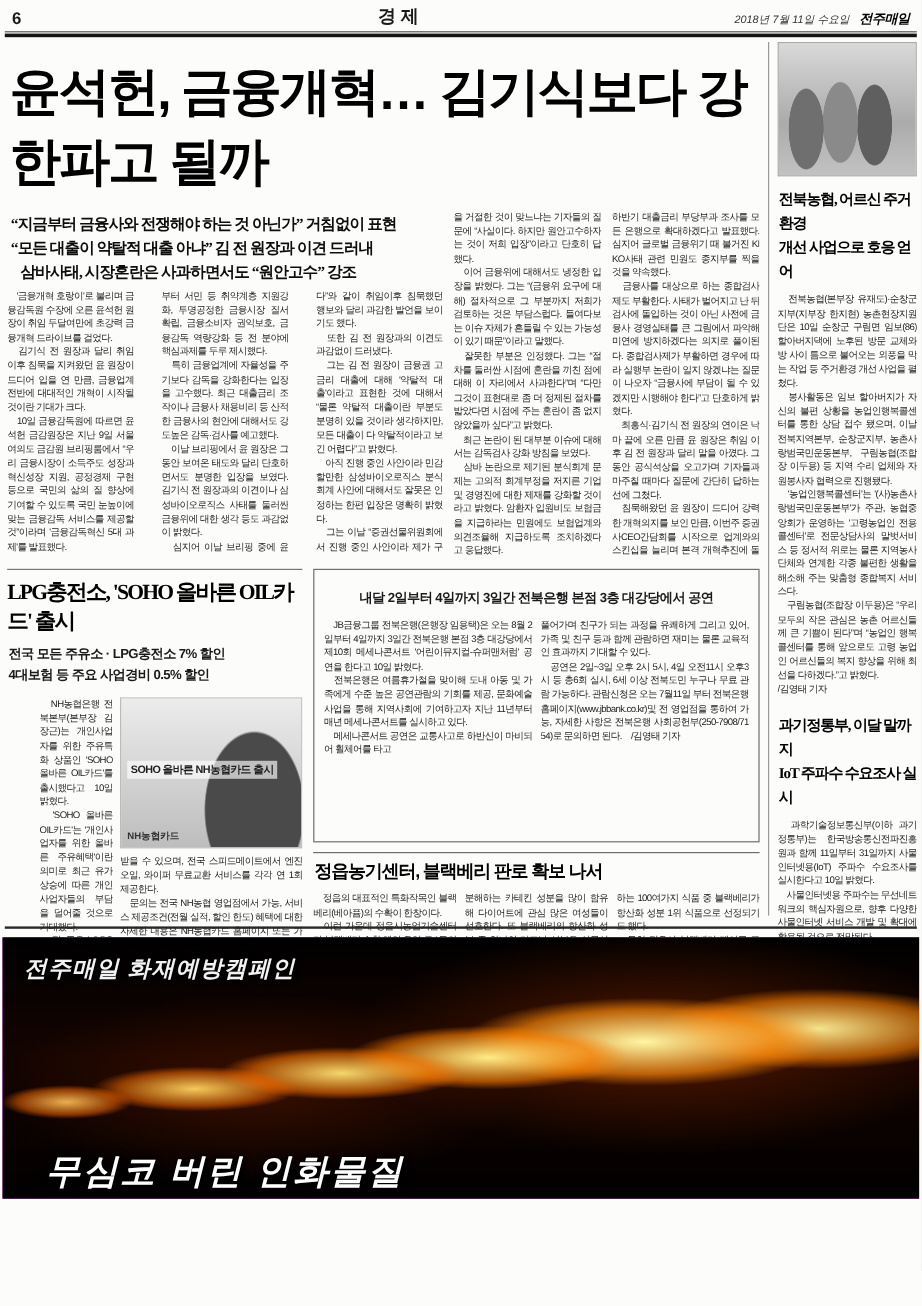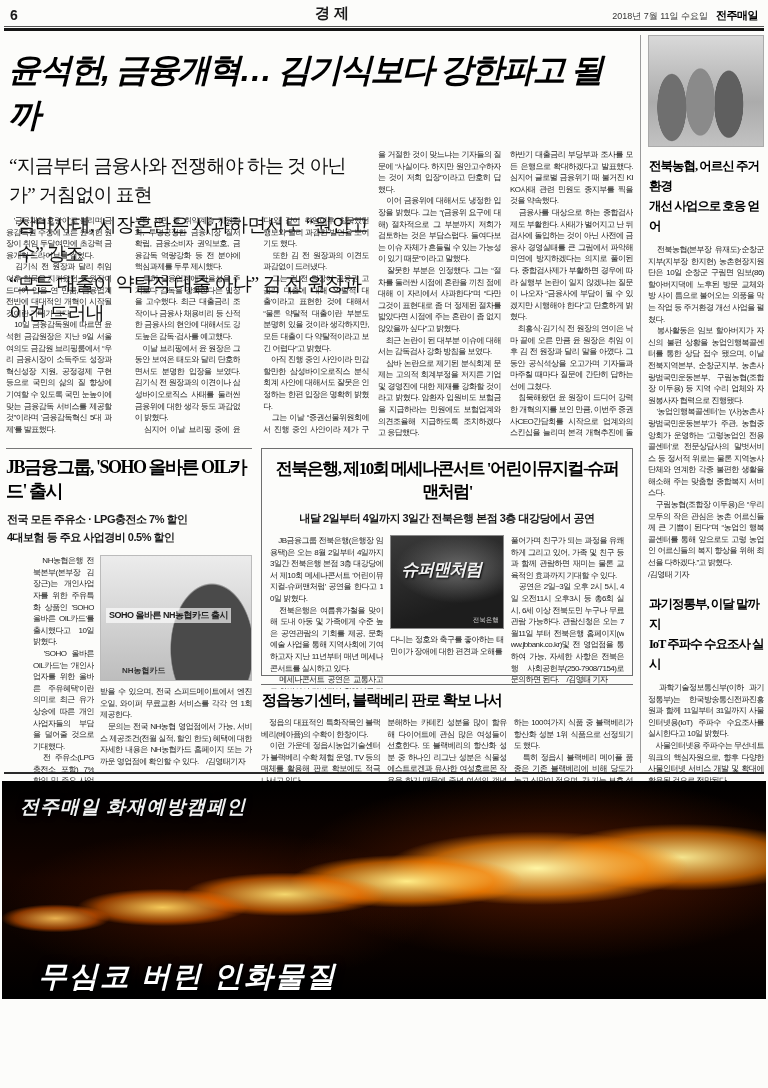--- a/index.html
+++ b/index.html
@@ -5,38 +5,38 @@
   * { margin:0; padding:0; box-sizing:border-box; }
   html,body { background:#e9e9e9; }
   .page {
     width:768px; height:1088px; margin:0 auto; background:#fcfcfa;
     font-family:"Liberation Sans", sans-serif; color:#1a1a1a; overflow:hidden; position:relative;
   }
   
   .hdr { display:flex; align-items:flex-end; padding:5px 10px 3px; height:26px; }
   .hdr-num { font-size:14px; font-weight:bold; width:120px; }
   .hdr-section { flex:1; text-align:center; font-size:15px; font-weight:bold; letter-spacing:4px; }
-  .hdr-right { width:220px; text-align:right; font-size:9px; color:#333; display:flex; justify-content:flex-end; align-items:baseline; gap:8px; }
+  .hdr-right { width:220px; text-align:right; font-size:9px; color:#333; display:flex; justify-content:flex-end; align-items:baseline; gap:8px;font-style:italic; }
   .hdr-paper { font-size:11px; font-weight:900; color:#000; letter-spacing:-0.5px; }
   .rule-thin { border-top:1px solid #555; margin:0 4px; }
   .rule-thick { border-top:3px solid #151515; margin:1px 4px 0; }
 
   
   .content { display:flex; gap:7px; padding:4px 4px 0 6px; height:732px; }
   .main { width:627px; }
   .sidebar { flex:1; border-left:1px solid #9a9a9a; padding-left:7px; }
 
   .main-headline {
-    font-size:33px; font-weight:900; letter-spacing:-2px; padding:13px 2px 11px 2px;
-    font-family:"Liberation Sans", sans-serif; color:#000;font-style:italic;
+    font-size:43px; font-weight:900; letter-spacing:-2px; padding:13px 2px 11px 2px;
+    font-family:"Liberation Sans", sans-serif; color:#000;
   }
   .main-body { display:flex; gap:9px; height:290px; overflow:hidden; }
   .left-group { width:363px; }
   .subheads { height:66px; padding:2px 0 0 3px; }
-  .subhead { font-family:"Liberation Serif", serif; font-size:19px; font-weight:normal; letter-spacing:-0.8px; line-height:1.55; color:#0d0d0d; }
+  .subhead { font-family:"Liberation Serif", serif; font-size:13px; font-weight:bold; letter-spacing:-0.8px; line-height:1.55; color:#0d0d0d; }
   .cols3 { display:flex; gap:23px; height:220px; overflow:hidden; }
   .col {
     flex:1; font-size:8px; line-height:1.45; letter-spacing:-0.5px; text-align:justify;
     white-space:pre-line; word-break:break-all; overflow:hidden; color:#222;
   }
   .right-group { flex:1; display:flex; gap:9px; overflow:hidden; }
 
   
   .bottom-row { display:flex; gap:9px; margin-top:9px; }
   .nh { width:246px; border-top:1px solid #777; padding-top:6px; }
@@ -46,21 +46,21 @@
   .nh-c1 { width:88px;margin-left:27px; }
   .nh-c2 { width:152px; display:flex; flex-direction:column; }
   .nh-photo {
     height:126px; margin-bottom:5px; position:relative; flex:none;
     background:
       radial-gradient(70px 110px at 74% 75%, #4a4a4a 58%, rgba(0,0,0,0) 60%),
       linear-gradient(180deg,#ececec,#d2d2d2 55%,#bdbdbd);
     border:1px solid #bbb;
   }
   .nh-photo-banner { position:absolute; left:5px; top:52px; font-size:9px; font-weight:bold; color:#1e1e1e; background:rgba(255,255,255,.65); padding:1px 3px; letter-spacing:-0.5px; }
-  .nh-photo-brand { position:absolute; left:21px; bottom:4px; font-size:8px; font-weight:bold; color:#333; }
+  .nh-photo-brand { position:absolute; left:5px; bottom:4px; font-size:8px; font-weight:bold; color:#333; }
   .nh-c2-text { flex:1; overflow:hidden; }
   .epaper { border:1px solid #444; text-align:center; font-size:10px; font-weight:bold; padding:5px 0; margin-top:11px; letter-spacing:-0.3px; }
 
   .right-stack { flex:1; display:flex; flex-direction:column; }
   .jb { border:1px solid #6e6e6e; padding:8px 8px 5px; height:228px; }
   .jb-headline { font-family:"Liberation Serif", serif; font-size:17px; font-weight:bold; text-align:center; letter-spacing:-1.5px; color:#000; }
   .jb-subhead { font-size:11px; font-weight:bold; text-align:center; letter-spacing:-0.5px; margin:8px 0 9px; }
   .jb-body { display:flex; gap:7px; height:154px; overflow:hidden; }
   .jb-mid { flex:1; display:flex; flex-direction:column; }
   .jb-poster {
@@ -129,22 +129,22 @@
 
   <div class="content">
     <div class="main">
 
       <article>
         <h1 class="main-headline">윤석헌, 금융개혁… 김기식보다 강한파고 될까</h1>
         <div class="main-body">
           <div class="left-group">
             <div class="subheads">
               <div class="subhead">“지금부터 금융사와 전쟁해야 하는 것 아닌가” 거침없이 표현</div>
+              <div class="subhead">“모든 대출이 약탈적 대출 아냐” 김 전 원장과 이견 드러내</div>
               <div class="subhead" style="padding-left:8px;">삼바사태, 시장혼란은 사과하면서도 “원안고수” 강조</div>
-              <div class="subhead">“모든 대출이 약탈적 대출 아냐” 김 전 원장과 이견 드러내</div>
             </div>
             <div class="cols3">
               <div class="col">　'금융개혁 호랑이'로 불리며 금융감독원 수장에 오른 윤석헌 원장이 취임 두달여만에 초강력 금융개혁 드라이브를 걸었다.
 　김기식 전 원장과 달리 취임 이후 침묵을 지켜왔던 윤 원장이 드디어 입을 연 만큼, 금융업계 전반에 대대적인 개혁이 시작될 것이란 기대가 크다.
 　10일 금융감독원에 따르면 윤석헌 금감원장은 지난 9일 서울 여의도 금감원 브리핑룸에서 “우리 금융시장이 소득주도 성장과 혁신성장 지원, 공정경제 구현 등으로 국민의 삶의 질 향상에 기여할 수 있도록 국민 눈높이에 맞는 금융감독 서비스를 제공할 것”이라며 '금융감독혁신 5대 과제'를 발표했다.
 　그 과제로 금융시스템 안정성 확보</div>
               <div class="col">부터 서민 등 취약계층 지원강화, 투명공정한 금융시장 질서 확립, 금융소비자 권익보호, 금융감독 역량강화 등 전 분야에 핵심과제를 두루 제시했다.
 　특히 금융업계에 자율성을 주기보다 감독을 강화한다는 입장을 고수했다. 최근 대출금리 조작이나 금융사 채용비리 등 산적한 금융사의 현안에 대해서도 강도높은 감독·검사를 예고했다.
 　이날 브리핑에서 윤 원장은 그동안 보여온 태도와 달리 단호하면서도 분명한 입장을 보였다. 김기식 전 원장과의 이견이나 삼성바이오로직스 사태를 둘러싼 금융위에 대한 생각 등도 과감없이 밝혔다.
 　심지어 이날 브리핑 중에 윤 원장은 “지금부터 금융회사와의 전쟁을 해나가야 하는 부분이 아닌가 생각한</div>
@@ -166,21 +166,21 @@
 　금융사를 대상으로 하는 종합검사제도 부활한다. 사태가 벌어지고 난 뒤 검사에 돌입하는 것이 아닌 사전에 금융사 경영실태를 큰 그림에서 파악해 미연에 방지하겠다는 의지로 풀이된다. 종합검사제가 부활하면 경우에 따라 실행부 논란이 일지 않겠냐는 질문이 나오자 “금융사에 부담이 될 수 있겠지만 시행해야 한다”고 단호하게 밝혔다.
 　최흥식·김기식 전 원장의 연이은 낙마 끝에 오른 만큼 윤 원장은 취임 이후 김 전 원장과 달리 말을 아꼈다. 그동안 공식석상을 오고가며 기자들과 마주칠 때마다 질문에 간단히 답하는 선에 그쳤다.
 　침묵해왔던 윤 원장이 드디어 강력한 개혁의지를 보인 만큼, 이번주 증권사CEO간담회를 시작으로 업계와의 스킨십을 늘리며 본격 개혁추진에 돌입할 것으로 기대된다.　/김영태 기자</div>
           </div>
         </div>
       </article>
 
       <div class="bottom-row">
 
         <article class="nh">
-          <h2 class="nh-headline">JB금융그룹, 'SOHO 올바른 OIL카드' 출시</h2>
+          <h2 class="nh-headline">LPG충전소, 'SOHO 올바른 OIL카드' 출시</h2>
           <div class="nh-subheads">
             <div>전국 모든 주유소 · LPG충전소 7% 할인</div>
             <div>4대보험 등 주요 사업경비 0.5% 할인</div>
           </div>
           <div class="nh-body">
             <div class="nh-c1 col">　NH농협은행 전북본부(본부장 김장근)는 개인사업자를 위한 주유특화 상품인 'SOHO 올바른 OIL카드'를 출시했다고 10일 밝혔다.
 　'SOHO 올바른 OIL카드'는 '개인사업자를 위한 올바른 주유혜택'이란 의미로 최근 유가 상승에 따른 개인사업자들의 부담을 덜어줄 것으로 기대했다.
 　전 주유소(LPG충전소 포함) 7% 할인 및 주요 사업경비인 '4대보험, 손해보험, 전기요금, 이동통신요금(알뜰폰 제외)'에서 각 0.5% 할인 혜택을 제공, 접대가 많은 개인사업자를 위해 대표적인 대리운전 앱인 '카카오드라이버' 자동결제 이용 시 10% 할인 가능하다.
 　또한, 차량(국산차, 수입차, 중고차) 구매 시 '연 1회 최대 30만원을 할인'</div>
             <div class="nh-c2">
@@ -190,33 +190,25 @@
               </div>
               <div class="nh-c2-text col">받을 수 있으며, 전국 스피드메이트에서 엔진오일, 와이퍼 무료교환 서비스를 각각 연 1회 제공한다.
 　문의는 전국 NH농협 영업점에서 가능, 서비스 제공조건(전월 실적, 할인 한도) 혜택에 대한 자세한 내용은 NH농협카드 홈페이지 또는 가까운 영업점에 확인할 수 있다.　/김영태기자</div>
             </div>
           </div>
           <div class="epaper">전주매일 전자신문  www.jmaeil.com</div>
         </article>
 
         <div class="right-stack">
           <article class="jb">
-            <h2 class="jb-headline">전북은행, 제10회 메세나콘서트 '어린이뮤지컬-슈퍼맨처럼'</h2>
             <div class="jb-subhead">내달 2일부터 4일까지 3일간 전북은행 본점 3층 대강당에서 공연</div>
             <div class="jb-body">
               <div class="col">　JB금융그룹 전북은행(은행장 임용택)은 오는 8월 2일부터 4일까지 3일간 전북은행 본점 3층 대강당에서 제10회 메세나콘서트 '어린이뮤지컬-슈퍼맨처럼' 공연을 한다고 10일 밝혔다.
 　전북은행은 여름휴가철을 맞이해 도내 아동 및 가족에게 수준 높은 공연관람의 기회를 제공, 문화예술 사업을 통해 지역사회에 기여하고자 지난 11년부터 매년 메세나콘서트를 실시하고 있다.
 　메세나콘서트 공연은 교통사고로 하반신이 마비되어 휠체어를 타고</div>
-              <div class="jb-mid">
-                <div class="jb-poster">
-                  <span class="jb-poster-title">슈퍼맨처럼</span>
-                  <span class="jb-poster-credit">전북은행</span>
-                </div>
-                <div class="jb-mid-text col">다니는 정호와 축구를 좋아하는 태민이가 장애에 대한 편견과 오해를</div>
-              </div>
               <div class="col">풀어가며 친구가 되는 과정을 유쾌하게 그리고 있어, 가족 및 친구 등과 함께 관람하면 재미는 물론 교육적인 효과까지 기대할 수 있다.
 　공연은 2일~3일 오후 2시 5시, 4일 오전11시 오후3시 등 총6회 실시, 6세 이상 전북도민 누구나 무료 관람 가능하다. 관람신청은 오는 7월11일 부터 전북은행 홈페이지(www.jbbank.co.kr)및 전 영업점을 통하여 가능, 자세한 사항은 전북은행 사회공헌부(250-7908/7154)로 문의하면 된다.　/김영태 기자</div>
             </div>
           </article>
 
           <article class="jeongeup">
             <h2 class="jeongeup-headline">정읍농기센터, 블랙베리 판로 확보 나서</h2>
             <div class="jeongeup-body">
               <div class="col">　정읍의 대표적인 특화작목인 블랙베리(베아퓸)의 수확이 한창이다.
 　이런 가운데 정읍시농업기술센터가 블랙베리 수확 체험 운영, TV 등의 매체를 활용해 판로 확보에도 적극 나서고 있다.

